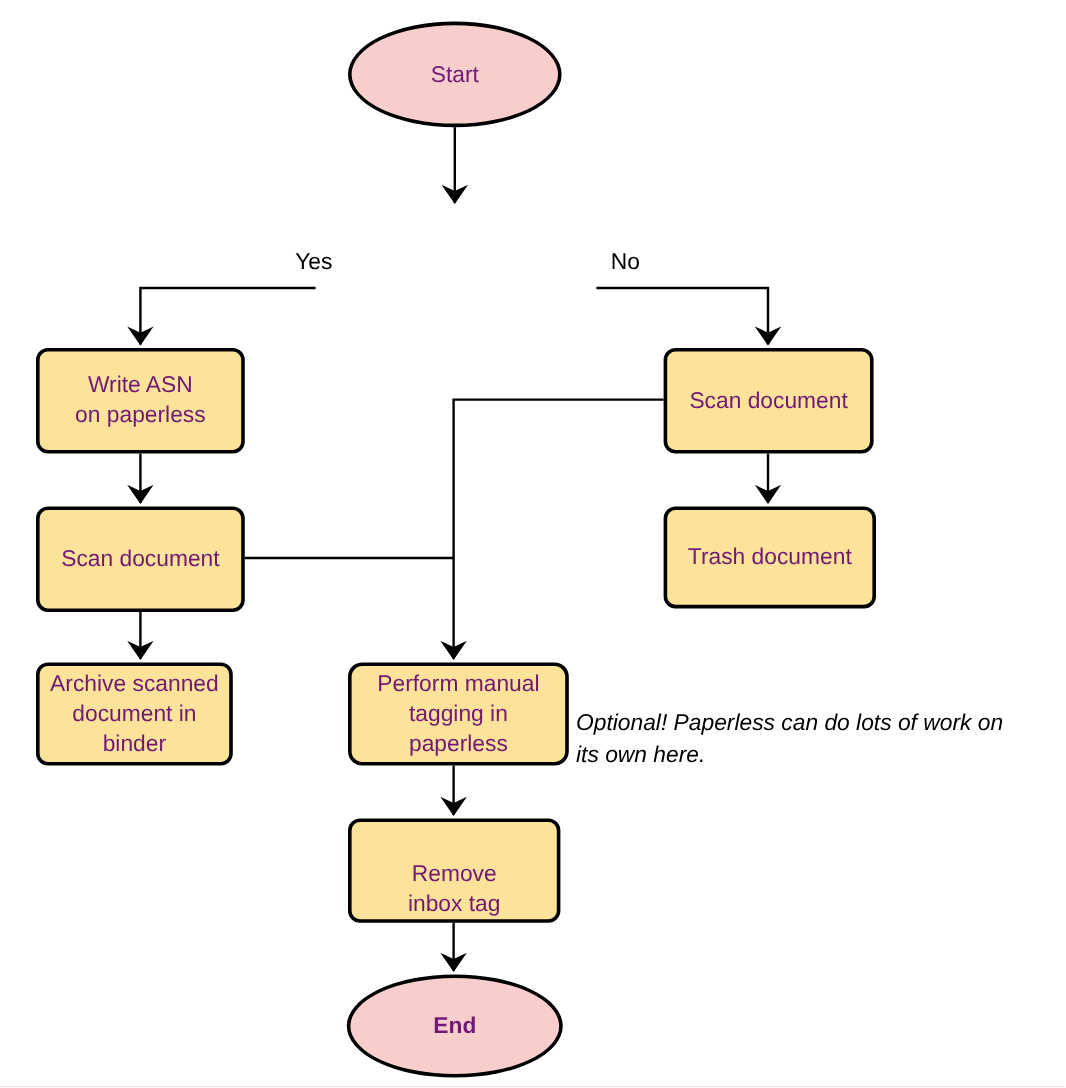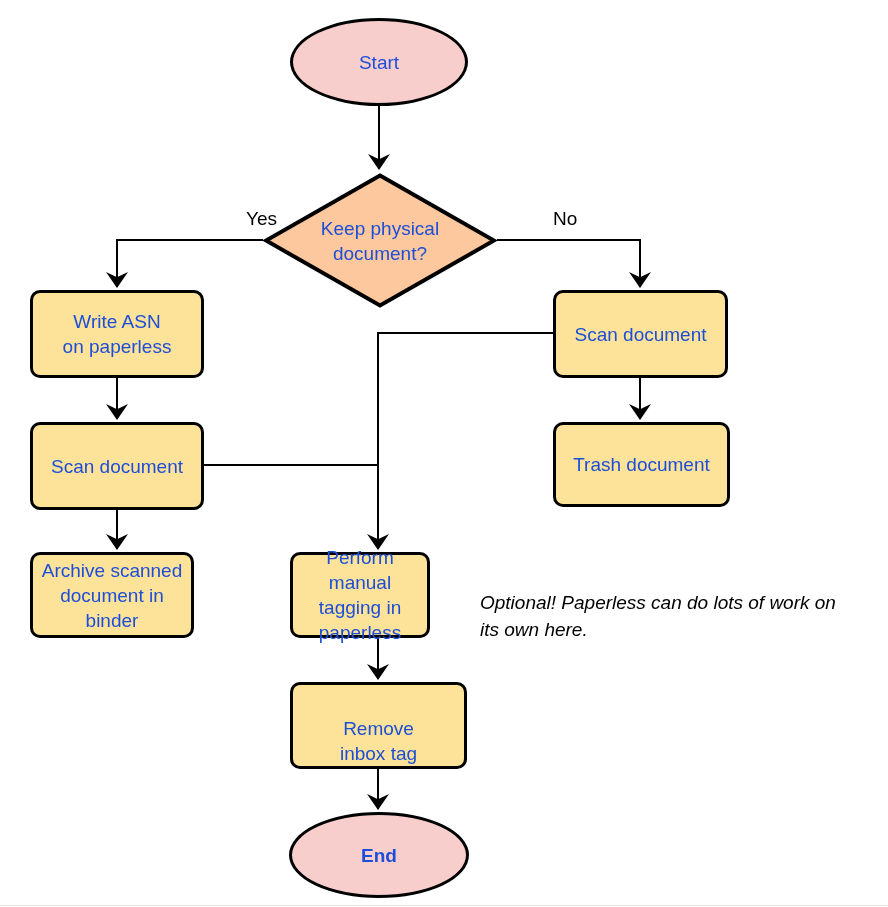--- a/index.html
+++ b/index.html
@@ -32,21 +32,21 @@
     stroke:var(--stroke);
     stroke-width:2px;
   }
   #arrowhead path{fill:var(--stroke);}
   .node{
     position:absolute;
     display:flex;
     align-items:center;
     justify-content:center;
     text-align:center;
-    color:#1d4ed8;
+    color:#701a75;
     font-size:19px;
     line-height:25px;
   }
   .node .label{white-space:pre-line;}
   .terminal{
     background:var(--terminal-fill);
     border:3.5px solid var(--stroke);
     border-radius:50%;
   }
   .process{
@@ -58,31 +58,31 @@
   .n-end{left:289px;top:812px;width:180px;height:86px;font-weight:bold;}
   .n-decision{left:263px;top:173px;width:234px;height:135px;background:transparent;border:none;}
   .n-decision svg{position:absolute;left:0;top:0;}
   .n-decision .label{position:relative;}
   .n-decision polygon{fill:var(--decision-fill);stroke:var(--stroke);stroke-width:4px;}
   .n-write-asn{left:30px;top:290px;width:174px;height:88px;}
   .n-scan-left{left:30px;top:422px;width:174px;height:88px;}
   .n-archive{left:30px;top:552px;width:164px;height:86px;}
   .n-scan-right{left:553px;top:290px;width:175px;height:88px;}
   .n-trash{left:553px;top:422px;width:177px;height:85px;}
-  .n-tagging{left:290px;top:552px;width:140px;height:86px;}
+  .n-tagging{left:290px;top:552px;width:184px;height:86px;border-radius:12px;}
   .n-remove{left:290px;top:682px;width:177px;height:87px;align-items:flex-end;}
   .edge-label{
     position:absolute;
     font-size:19px;
     color:#000;
     background:var(--canvas-bg);
     padding:0 2px;
   }
   .lbl-yes{left:206px;top:208px;margin-left:38px;}
-  .lbl-no{left:507px;top:208px;margin-left:44px;}
+  .lbl-no{left:507px;top:208px;}
   .annotation{
     position:absolute;
     left:480px;top:589px;
     width:410px;
     font-size:19px;
     line-height:27px;
     font-style:italic;
     color:#000;
     white-space:pre-line;
   }
@@ -113,27 +113,20 @@
     <path class="edge" d="M553 333 L378 333 L378 549" marker-end="url(#arrowhead)"></path>
     <path class="edge" d="M204 465 L378 465"></path>
     <path class="edge" d="M378 638 L378 679" marker-end="url(#arrowhead)"></path>
     <path class="edge" d="M378 769 L378 809" marker-end="url(#arrowhead)"></path>
   </svg>
 
   <div class="node terminal n-start">
     <span class="label">Start</span>
   </div>
 
-  <div class="node n-decision">
-    <svg width="234" height="135" viewBox="0 0 234 135" xmlns="http://www.w3.org/2000/svg">
-      <polygon points="117,2.5 231,67.5 117,132.5 3,67.5"></polygon>
-    </svg>
-    <span class="label">Keep physical
-document?</span>
-  </div>
 
   <div class="node process n-write-asn">
     <span class="label">Write ASN
 on paperless</span>
   </div>
 
   <div class="node process n-scan-left">
     <span class="label">Scan document</span>
   </div>
 

